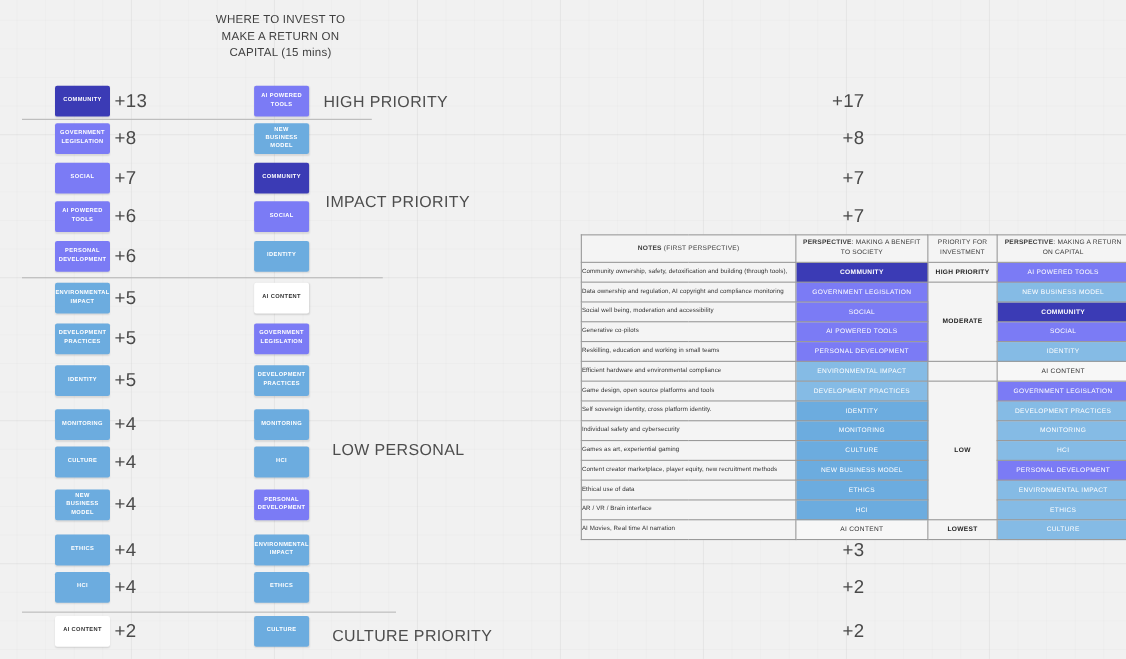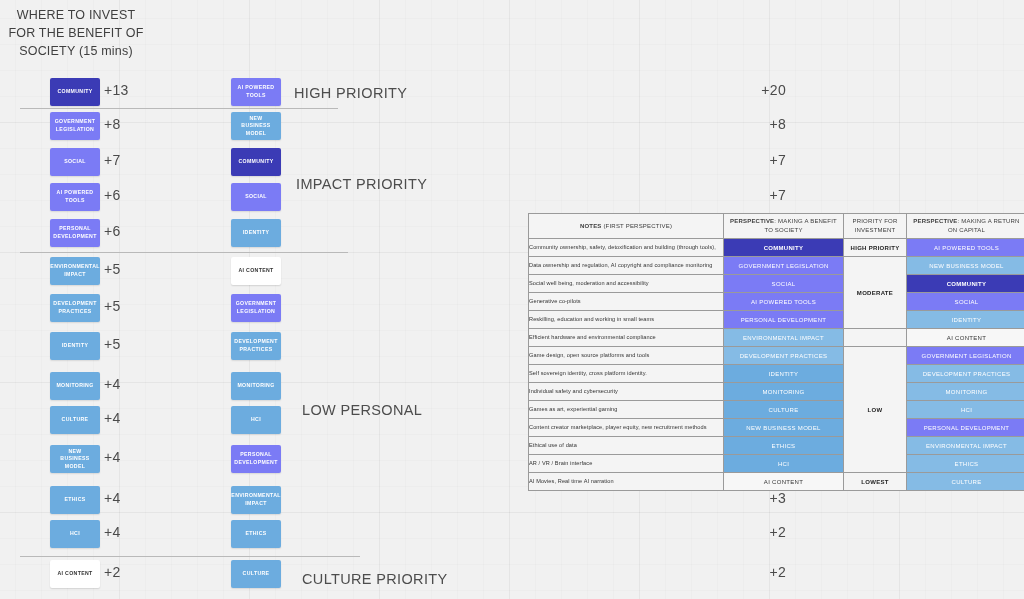--- a/index.html
+++ b/index.html
@@ -28,21 +28,21 @@
   .chip{
     position:absolute;border-radius:2px;
     display:flex;align-items:center;justify-content:center;text-align:center;
     font-size:5.2px;letter-spacing:.35px;line-height:1.45;
     color:#fff;padding:2px 3px;box-sizing:border-box;
     font-weight:600;
     box-shadow:0 1px 1.5px rgba(0,0,0,0.10);
   }
   .chip.white{color:#333;box-shadow:0 1px 1.5px rgba(0,0,0,0.13);}
   .score{
-    position:absolute;font-size:14px;color:#4a4a4a;letter-spacing:.3px;
+    position:absolute;font-size:17px;color:#4a4a4a;letter-spacing:.3px;
     line-height:1;white-space:nowrap;
   }
   .score.r{text-align:right;}
 
   
   .band{position:absolute;font-size:14.5px;color:#4d4d4d;letter-spacing:.35px;white-space:nowrap;}
   .divider{position:absolute;height:1px;background:#b9b9b9;}
 
   
   #matrix{position:absolute;left:528px;top:213px;width:478px;border-collapse:collapse;
@@ -58,21 +58,21 @@
   td.tag{font-size:6px;text-align:center;color:#fff;letter-spacing:.3px;height:17px;
     font-weight:500;}
   td.tag.dark{font-weight:700;}
   td.tag.white{color:#333;background:#f7f7f7;}
 </style>
 </head>
 <body>
 
 <div class="board">
 
-  <div class="colhead" id="head-society">WHERE TO INVEST FOR THE BENEFIT OF SOCIETY (15 mins)</div>
+  <div class="colhead" id="head-capital">WHERE TO INVEST TO MAKE A RETURN ON CAPITAL (15 mins)</div>
 
   <div class="divider" id="div1" style="left: 20px; top: 108px; width: 318px;"></div>
   <div class="divider" id="div2" style="left: 20px; top: 252px; width: 328px;"></div>
   <div class="divider" id="div3" style="left: 20px; top: 556px; width: 340px;"></div>
 
   <div class="band" id="band0" style="left: 294px; top: 85px;">HIGH PRIORITY</div>
   <div class="band" id="band1" style="left: 296px; top: 176px;">IMPACT PRIORITY</div>
   <div class="band" id="band2" style="left: 302px; top: 402px;">LOW PERSONAL</div>
   <div class="band" id="band3" style="left: 302px; top: 571px;">CULTURE PRIORITY</div>
 
@@ -131,21 +131,21 @@
       <div class="score" style="left: 104px; top: 525px;">+4</div>
       <div class="chip white" style="left: 50px; top: 560px; width: 50px; height: 28px; background: rgb(255, 255, 255); color: rgb(51, 51, 51);">
         <span>AI CONTENT</span>
       </div>
       <div class="score" style="left: 104px; top: 565px;">+2</div>
     </div>
   <div id="capital-stack">
       <div class="chip" style="left: 231px; top: 78px; width: 50px; height: 28px; background: rgb(123, 123, 245); color: rgb(255, 255, 255);">
         <span>AI POWERED TOOLS</span>
       </div>
-      <div class="score r" style="right: 238px; top: 83px;">+20</div>
+      <div class="score r" style="right: 238px; top: 83px;">+17</div>
       <div class="chip" style="left: 231px; top: 112px; width: 50px; height: 28px; background: rgb(108, 172, 223); color: rgb(255, 255, 255);">
         <span>NEW BUSINESS MODEL</span>
       </div>
       <div class="score r" style="right: 238px; top: 117px;">+8</div>
       <div class="chip" style="left: 231px; top: 148px; width: 50px; height: 28px; background: rgb(59, 59, 181); color: rgb(255, 255, 255);">
         <span>COMMUNITY</span>
       </div>
       <div class="score r" style="right: 238px; top: 153px;">+7</div>
       <div class="chip" style="left: 231px; top: 183px; width: 50px; height: 28px; background: rgb(123, 123, 245); color: rgb(255, 255, 255);">
         <span>SOCIAL</span>

